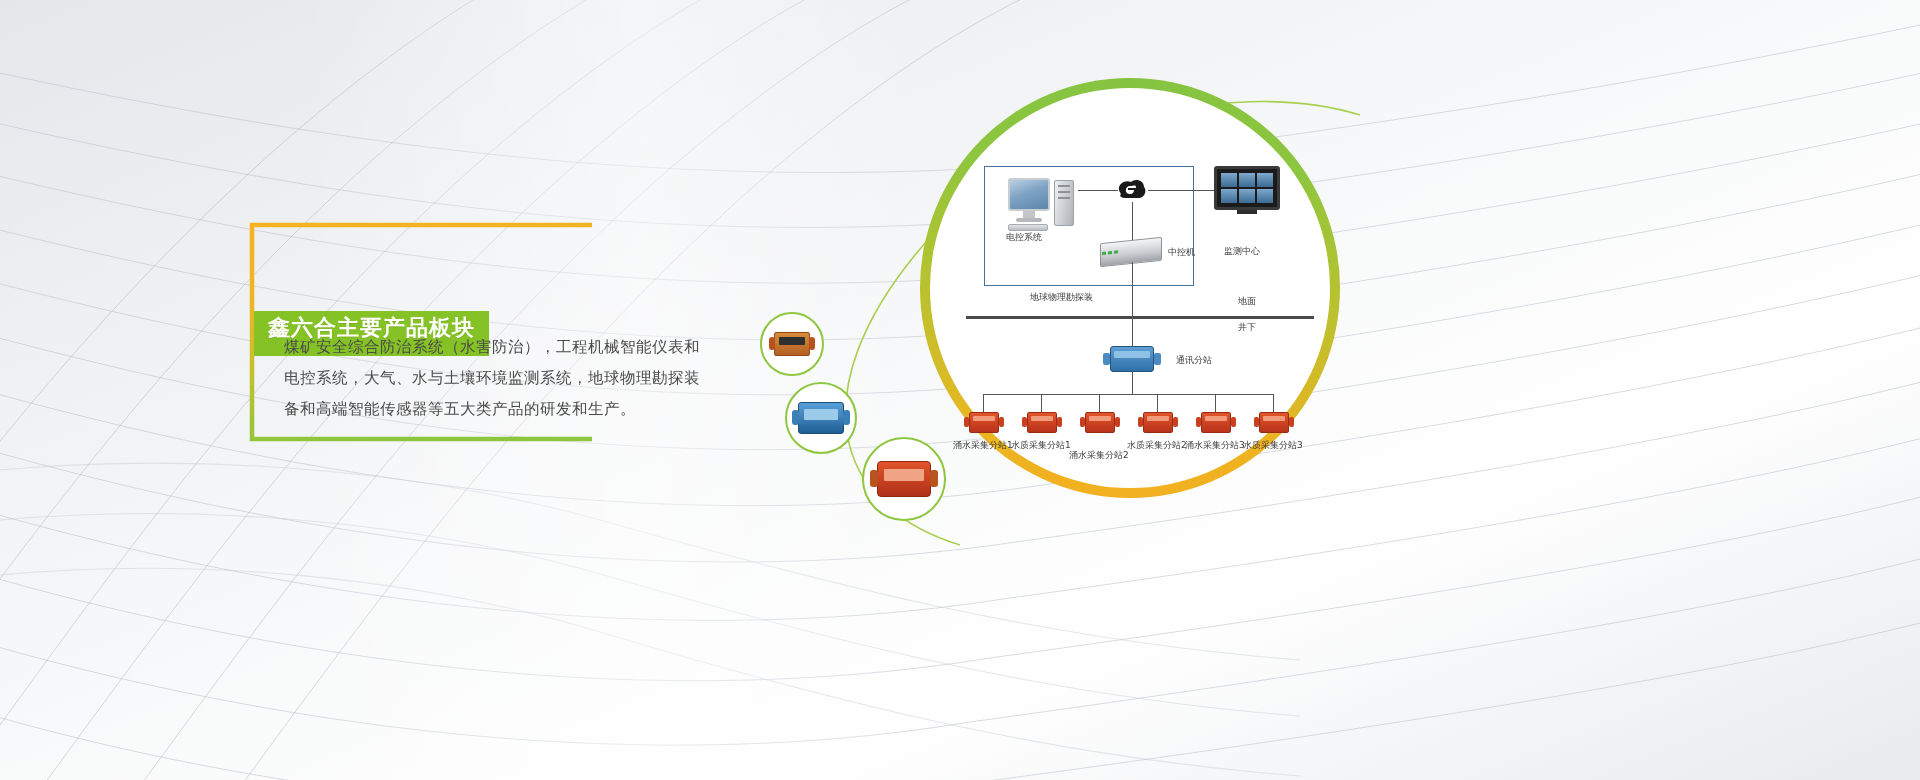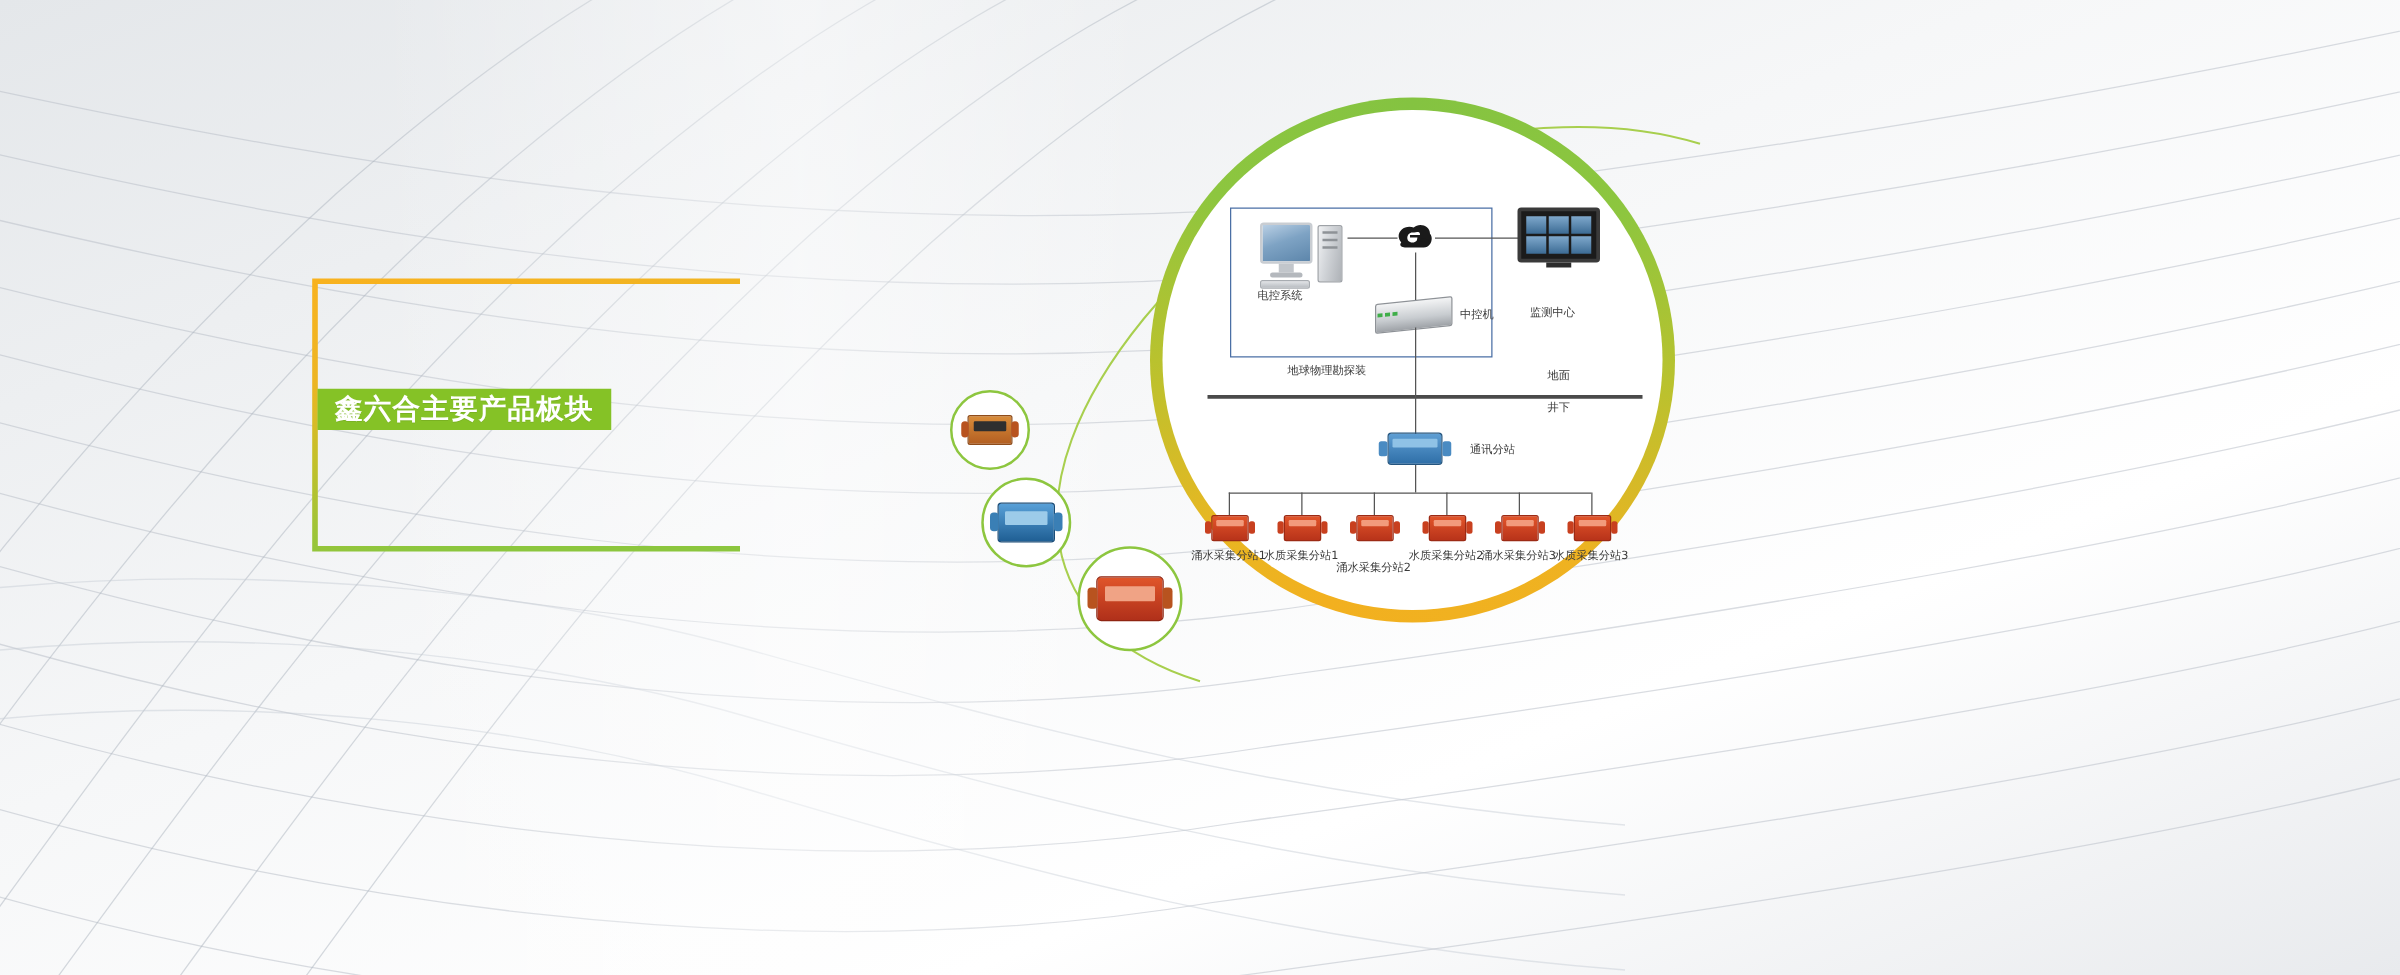--- a/index.html
+++ b/index.html
@@ -14,21 +14,21 @@
   }
   
   .bgsvg{position:absolute;inset:0;width:1920px;height:780px;}
 
   
   #panel{position:absolute;left:249px;top:222px;width:345px;height:220px;
          box-sizing:border-box;}
   
 
   #title-banner{position:absolute;left:254px;top:311px;
-     height:33px;padding:0 14px 0 14px;
+     height:33px;padding:0 14px 12px 14px;
      display:flex;align-items:flex-end;
      background:#85c226;}
   #title-banner .t{
      color:#ffffff;font-size:22px;font-weight:bold;letter-spacing:1px;
      line-height:33px;white-space:nowrap;
      font-family:"DejaVu Sans","Liberation Sans",sans-serif;
      text-shadow:0 1px 0 rgba(0,0,0,.08);}
 
   #body-text{position:absolute;left:284px;top:332px;width:420px;}
   #body-text p{margin:0;color:#4a4a4a;font-size:15.5px;line-height:31px;
@@ -177,20 +177,25 @@
         </linearGradient>
       </defs>
       <path d="M343,3 L3,3 L3,217 L343,217" fill="none" stroke="url(#frameg)" stroke-width="4.5"></path>
     </svg>
   </div>
 
   <div id="title-banner">
     <span class="t">鑫六合主要产品板块</span>
   </div>
 
+  <div id="body-text">
+    <p>煤矿安全综合防治系统（水害防治），工程机械智能仪表和</p>
+    <p>电控系统，大气、水与土壤环境监测系统，地球物理勘探装</p>
+    <p>备和高端智能传感器等五大类产品的研发和生产。</p>
+  </div>
 
   <svg style="position:absolute;left:760px;top:85px;width:620px;height:470px;" viewBox="0 0 620 470">
     <path d="M600,30 C470,-10 260,40 155,170 C45,305 70,420 200,460" fill="none" stroke="#a8cf4e" stroke-width="1.6"></path>
   </svg>
 
   <div id="circle-wrap">
     <div id="ring"></div>
     <div id="ring-inner"></div>
   </div>
 

